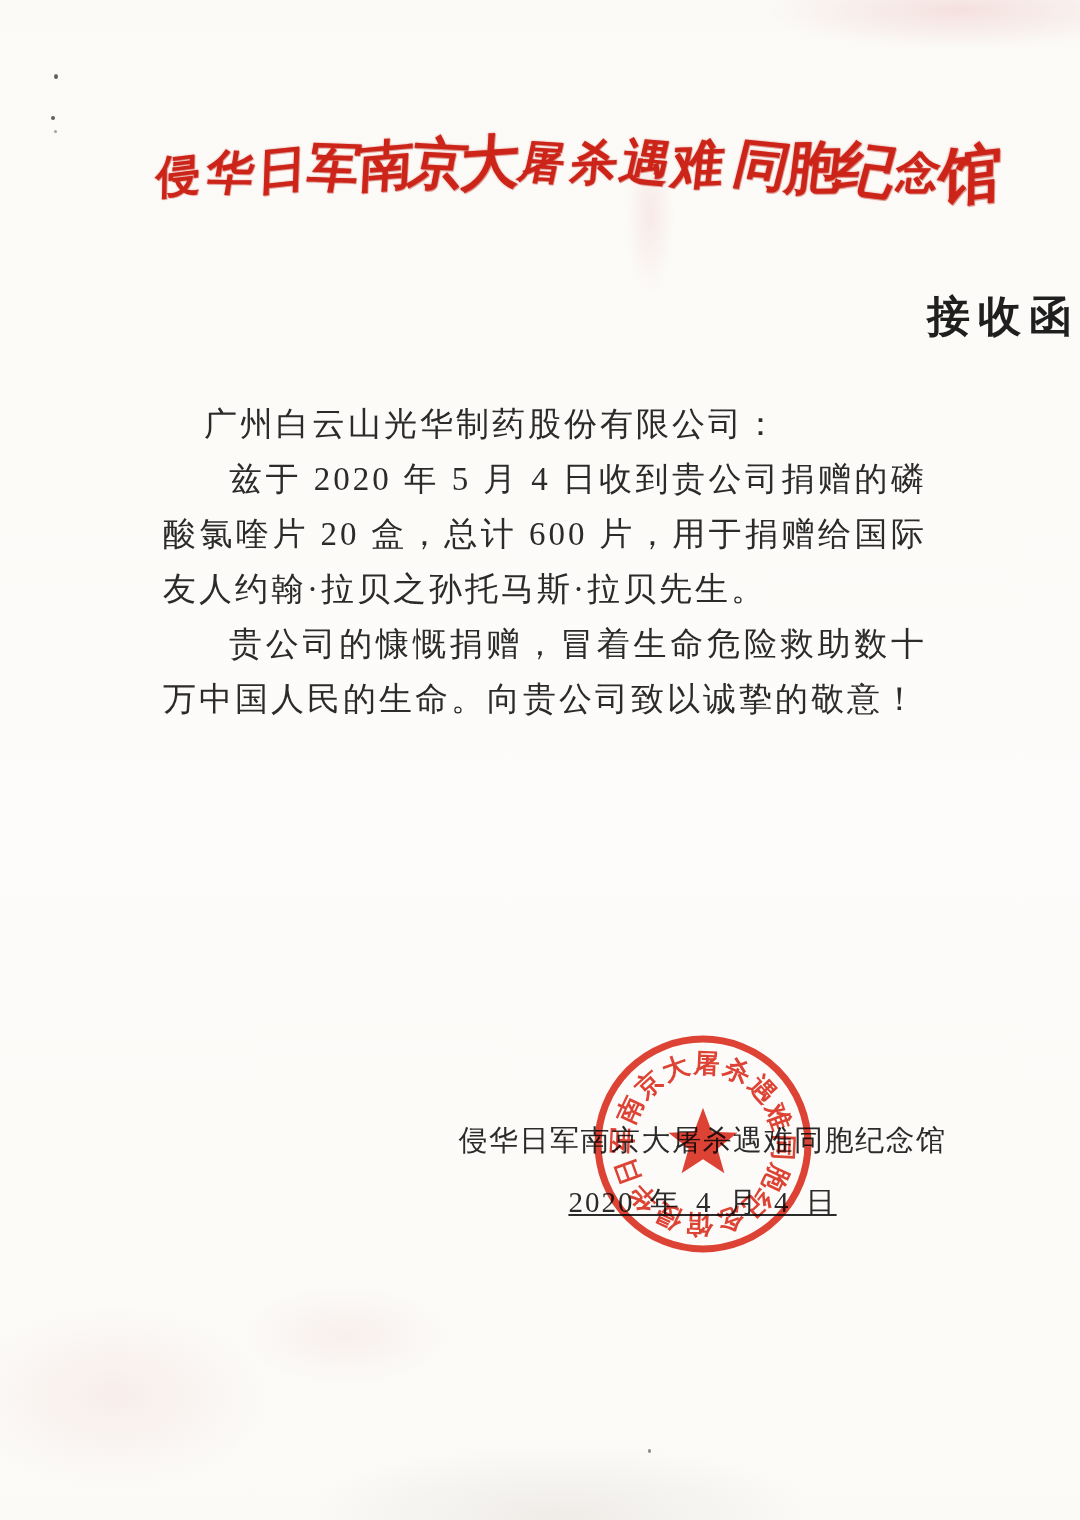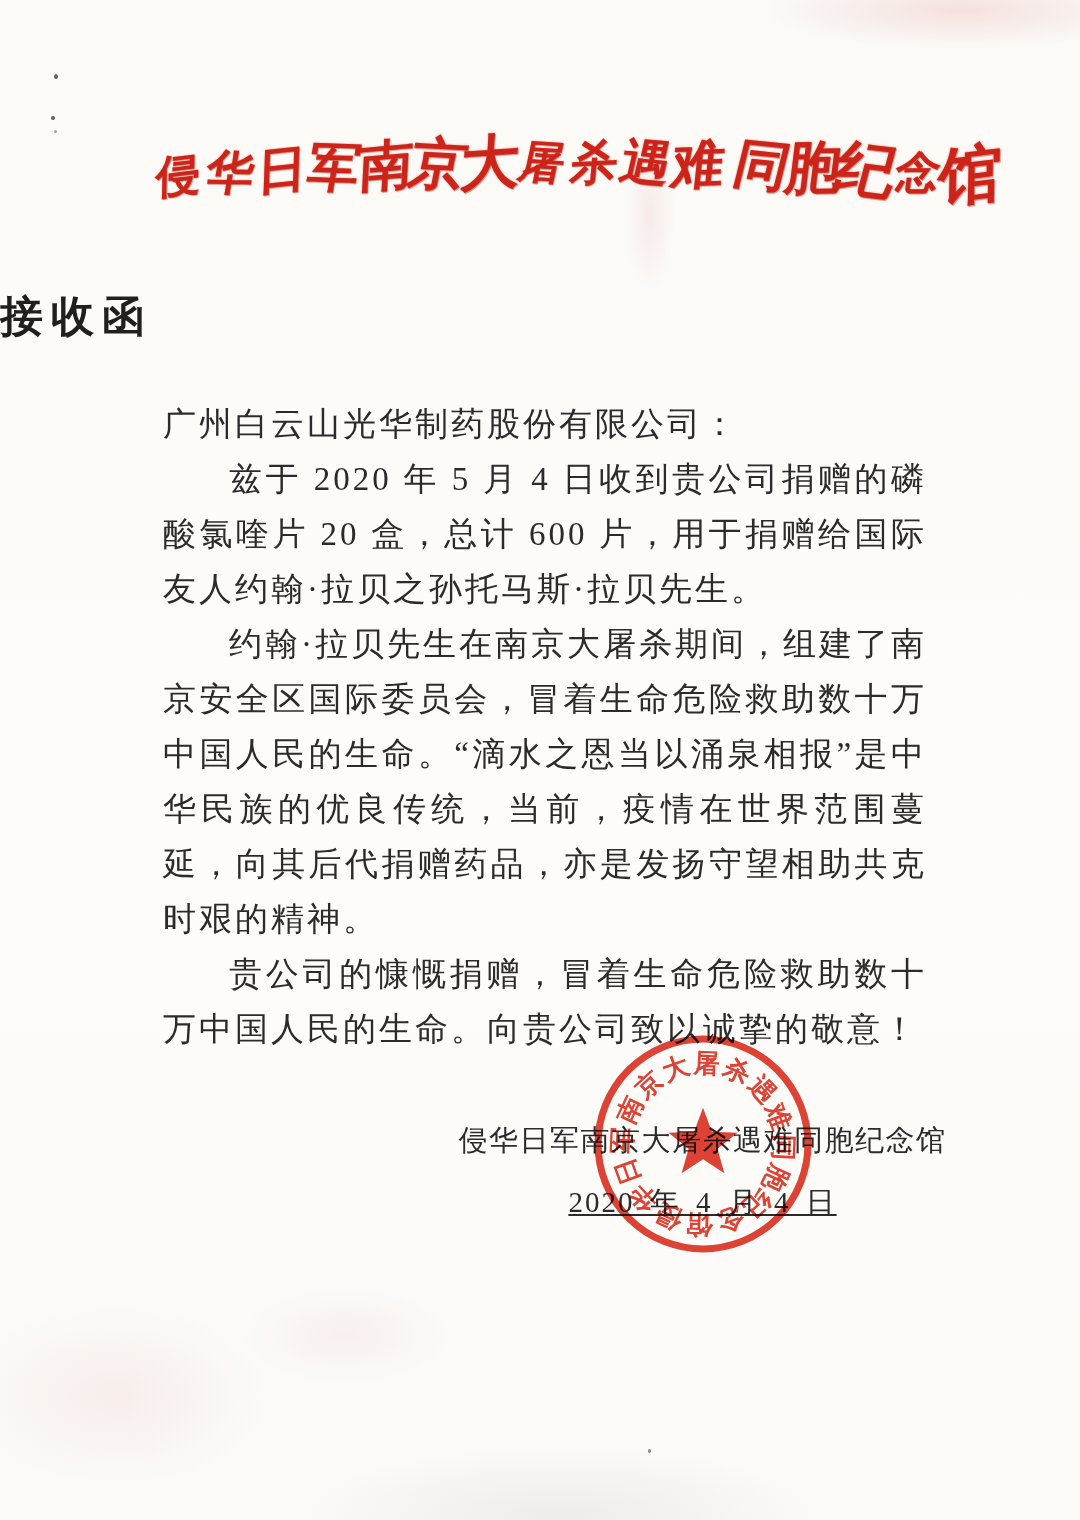--- a/index.html
+++ b/index.html
@@ -24,32 +24,32 @@
     position:absolute;left:152px;top:122px;width:802px;height:108px;
     display:flex;justify-content:space-between;align-items:center;
     color:#cc2418;font-weight:bold;font-size:52px;line-height:1;
     text-shadow:0 0 2px rgba(204,36,24,.55), 1px 1px 0 rgba(176,22,12,.35);
   }
   .letterhead .ch{display:inline-block;flex:0 1 auto;}
 
   
   .title{
     position:absolute;left:0;top:288px;width:1080px;
-    text-align:left;font-size:43px;font-weight:bold;
+    text-align:right;font-size:43px;font-weight:bold;
     letter-spacing:8px;color:#1f1f1f;
   }
 
   
   .body-block{
     position:absolute;left:163px;top:397px;width:764px;
     font-size:33px;line-height:55px;letter-spacing:3px;
     color:#2b2b2b;text-align:justify;
   }
   .body-block p{margin:0;text-indent:2em;}
-  .body-block p.salutation{text-indent:0;}
+  .body-block p.salutation{text-indent:0;margin-left:41px;}
 
   
   .sig-block{
     position:absolute;left:400px;top:1120px;width:605px;
     text-align:center;color:#2b2b2b;
   }
   .sig-name{font-size:29px;letter-spacing:1.5px;line-height:40px;}
   .sig-date{font-size:29px;letter-spacing:2px;line-height:40px;margin-top:22px;word-spacing:6px;text-decoration:underline;}
 
   
@@ -88,21 +88,20 @@
       <span class="ch" style="transform: translateY(-5.3px) rotate(7deg) skewX(-8deg) scale(1.14);">纪</span>
       <span class="ch" style="transform: translateY(-2.7px) rotate(0deg) skewX(-8deg) scale(0.86);">念</span>
       <span class="ch" style="transform: translateY(0px) rotate(-7deg) skewX(-8deg) scale(1.22);">馆</span>
     </div>
 
   <div class="title">接收函</div>
 
   <div class="body-block">
     <p class="salutation">广州白云山光华制药股份有限公司：</p>
     <p>兹于 2020 年 5 月 4 日收到贵公司捐赠的磷酸氯喹片 20 盒，总计 600 片，用于捐赠给国际友人约翰·拉贝之孙托马斯·拉贝先生。</p>
-    <p>约翰·拉贝先生在南京大屠杀期间，组建了南京安全区国际委员会，冒着生命危险救助数十万中国人民的生命。“滴水之恩当以涌泉相报”是中华民族的优良传统，当前，疫情在世界范围蔓延，向其后代捐赠药品，亦是发扬守望相助共克时艰的精神。</p>
     <p>贵公司的慷慨捐赠，冒着生命危险救助数十万中国人民的生命。向贵公司致以诚挚的敬意！</p>
   </div>
 
   <div class="sig-block">
     <div class="sig-name">侵华日军南京大屠杀遇难同胞纪念馆</div>
     <div class="sig-date">2020 年 4 月 4 日</div>
   </div>
 
   <div class="seal">
     <svg viewBox="0 0 218 218" xmlns="http://www.w3.org/2000/svg">

